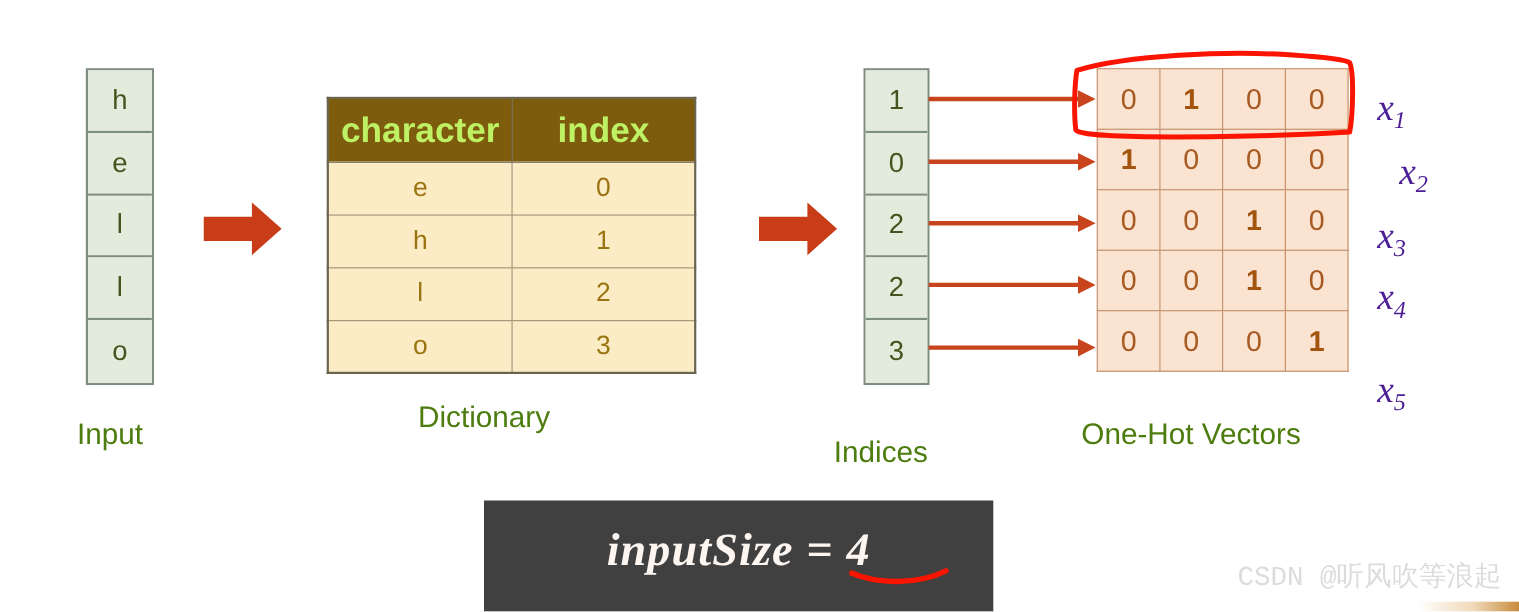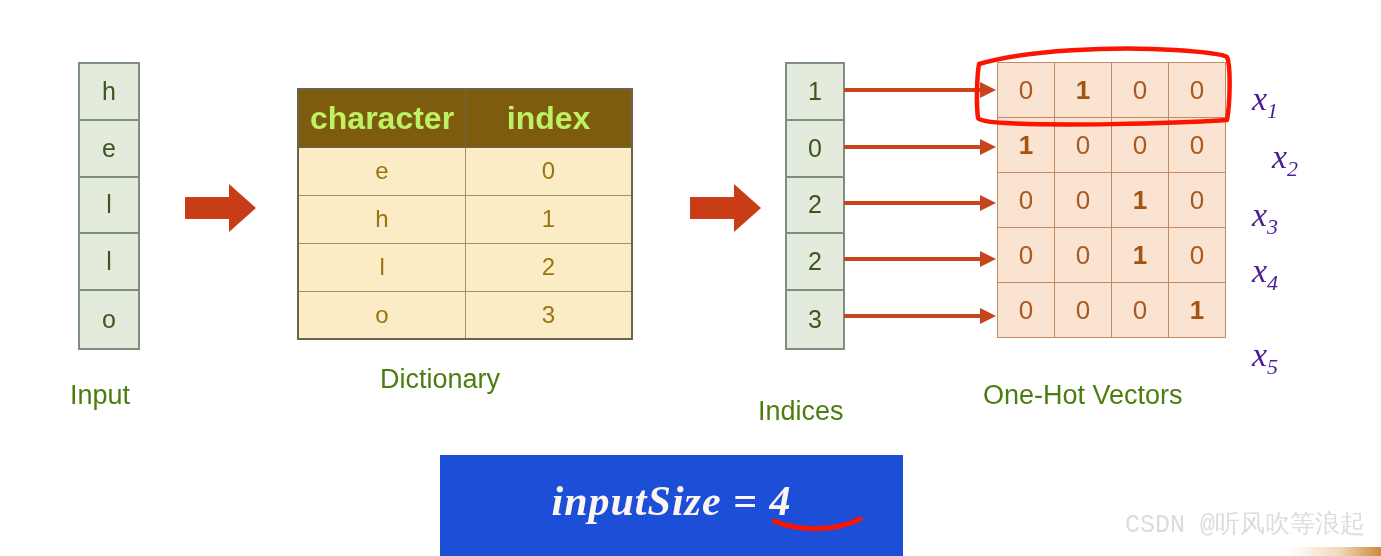--- a/index.html
+++ b/index.html
@@ -99,21 +99,21 @@
     text-align: center;
   }
 
   
   #input-size-banner {
     position: absolute;
     left: 440px;
     top: 455px;
     width: 463px;
     height: 101px;
-    background: #1d4ed8;
+    background: #404040;
   }
   #input-size-text {
     position: absolute;
     left: 0;
     top: 0;
     width: 100%;
     height: 100%;
     display: flex;
     align-items: center;
     justify-content: center;

